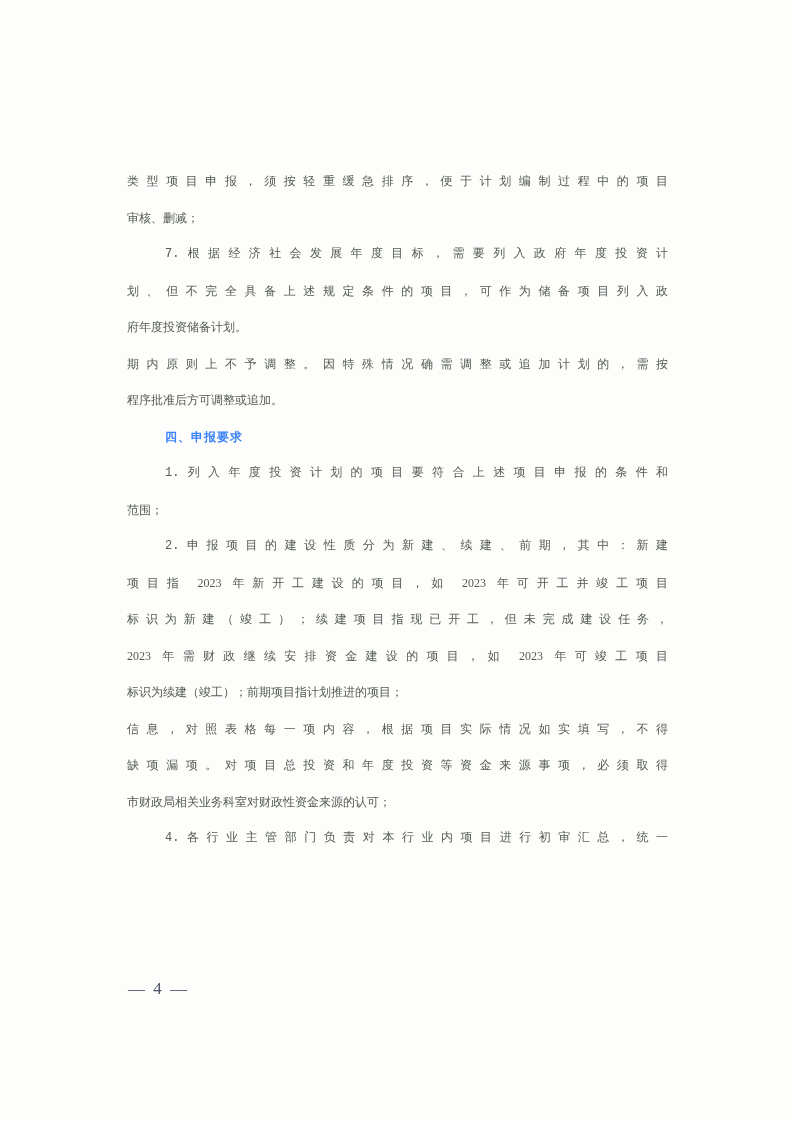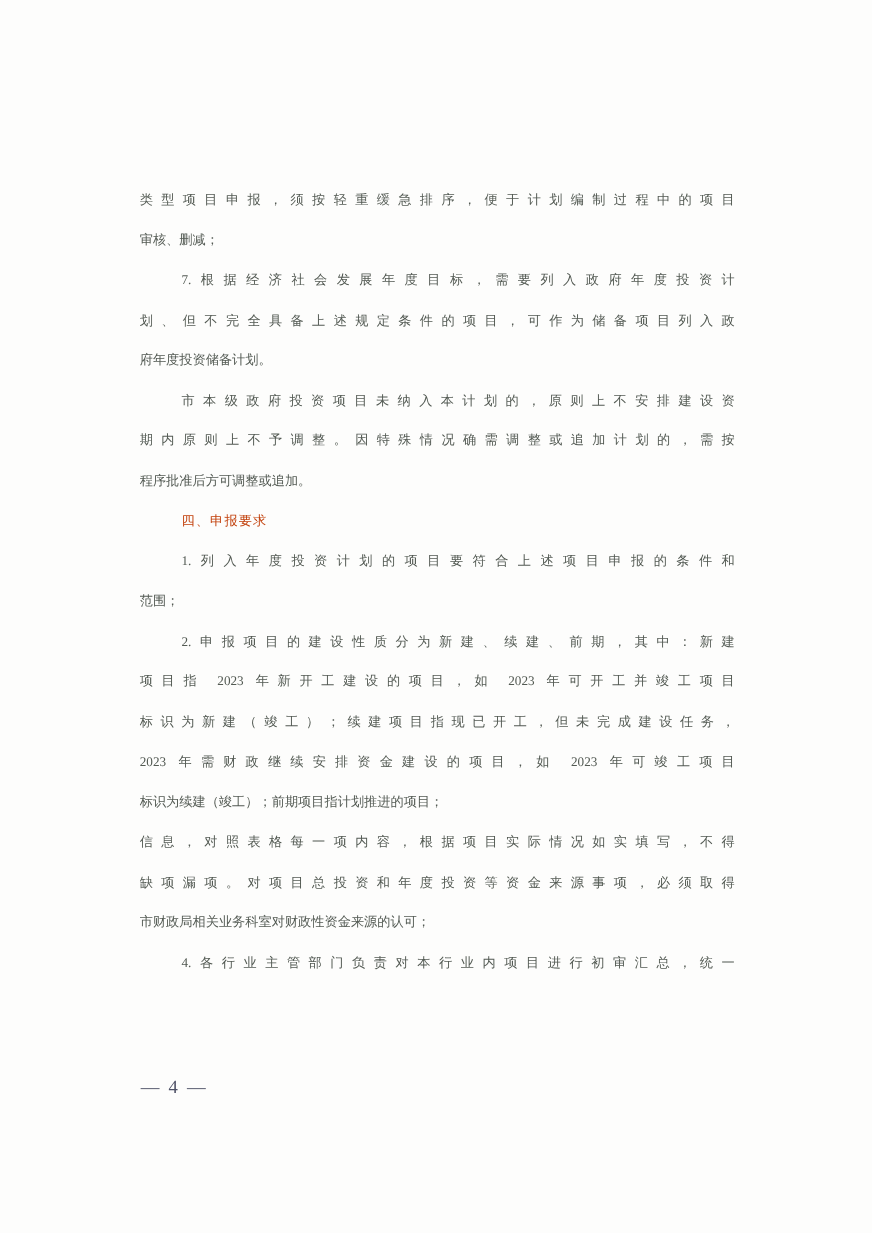--- a/index.html
+++ b/index.html
@@ -32,25 +32,26 @@
     overflow: hidden;
     text-align: justify;
     text-align-last: justify;
   }
   .line.end {
     text-align: right;
     text-align-last: left;
   }
   .line.indent {
     text-indent: 38px;
+    font-family: Liberation Mono, monospace;
   }
   .line.heading {
     font-family: "Liberation Sans", "DejaVu Sans", sans-serif;
-    font-weight: 400;
-    color: #c2410c;
+    font-weight: 700;
+    color: #3b82f6;
     letter-spacing: 1px;
   }
   .page-footer {
     position: absolute;
     left: 128px;
     top: 978px;
     height: 22px;
     line-height: 22px;
     font-size: 17px;
     color: #4e5166;
@@ -62,21 +63,20 @@
 <body>
 
 <div class="page">
 
   <main class="text-block">
     <div class="line">类型项目申报，须按轻重缓急排序，便于计划编制过程中的项目</div>
     <div class="line end">审核、删减；</div>
     <div class="line indent">7.根据经济社会发展年度目标，需要列入政府年度投资计</div>
     <div class="line">划、但不完全具备上述规定条件的项目，可作为储备项目列入政</div>
     <div class="line end">府年度投资储备计划。</div>
-    <div class="line indent">市本级政府投资项目未纳入本计划的，原则上不安排建设资</div>
     <div class="line">期内原则上不予调整。因特殊情况确需调整或追加计划的，需按</div>
     <div class="line end">程序批准后方可调整或追加。</div>
     <div class="line indent end heading">四、申报要求</div>
     <div class="line indent">1.列入年度投资计划的项目要符合上述项目申报的条件和</div>
     <div class="line end">范围；</div>
     <div class="line indent">2.申报项目的建设性质分为新建、续建、前期，其中：新建</div>
     <div class="line">项目指 2023 年新开工建设的项目，如 2023 年可开工并竣工项目</div>
     <div class="line">标识为新建（竣工）；续建项目指现已开工，但未完成建设任务，</div>
     <div class="line">2023 年需财政继续安排资金建设的项目，如 2023 年可竣工项目</div>
     <div class="line end">标识为续建（竣工）；前期项目指计划推进的项目；</div>

